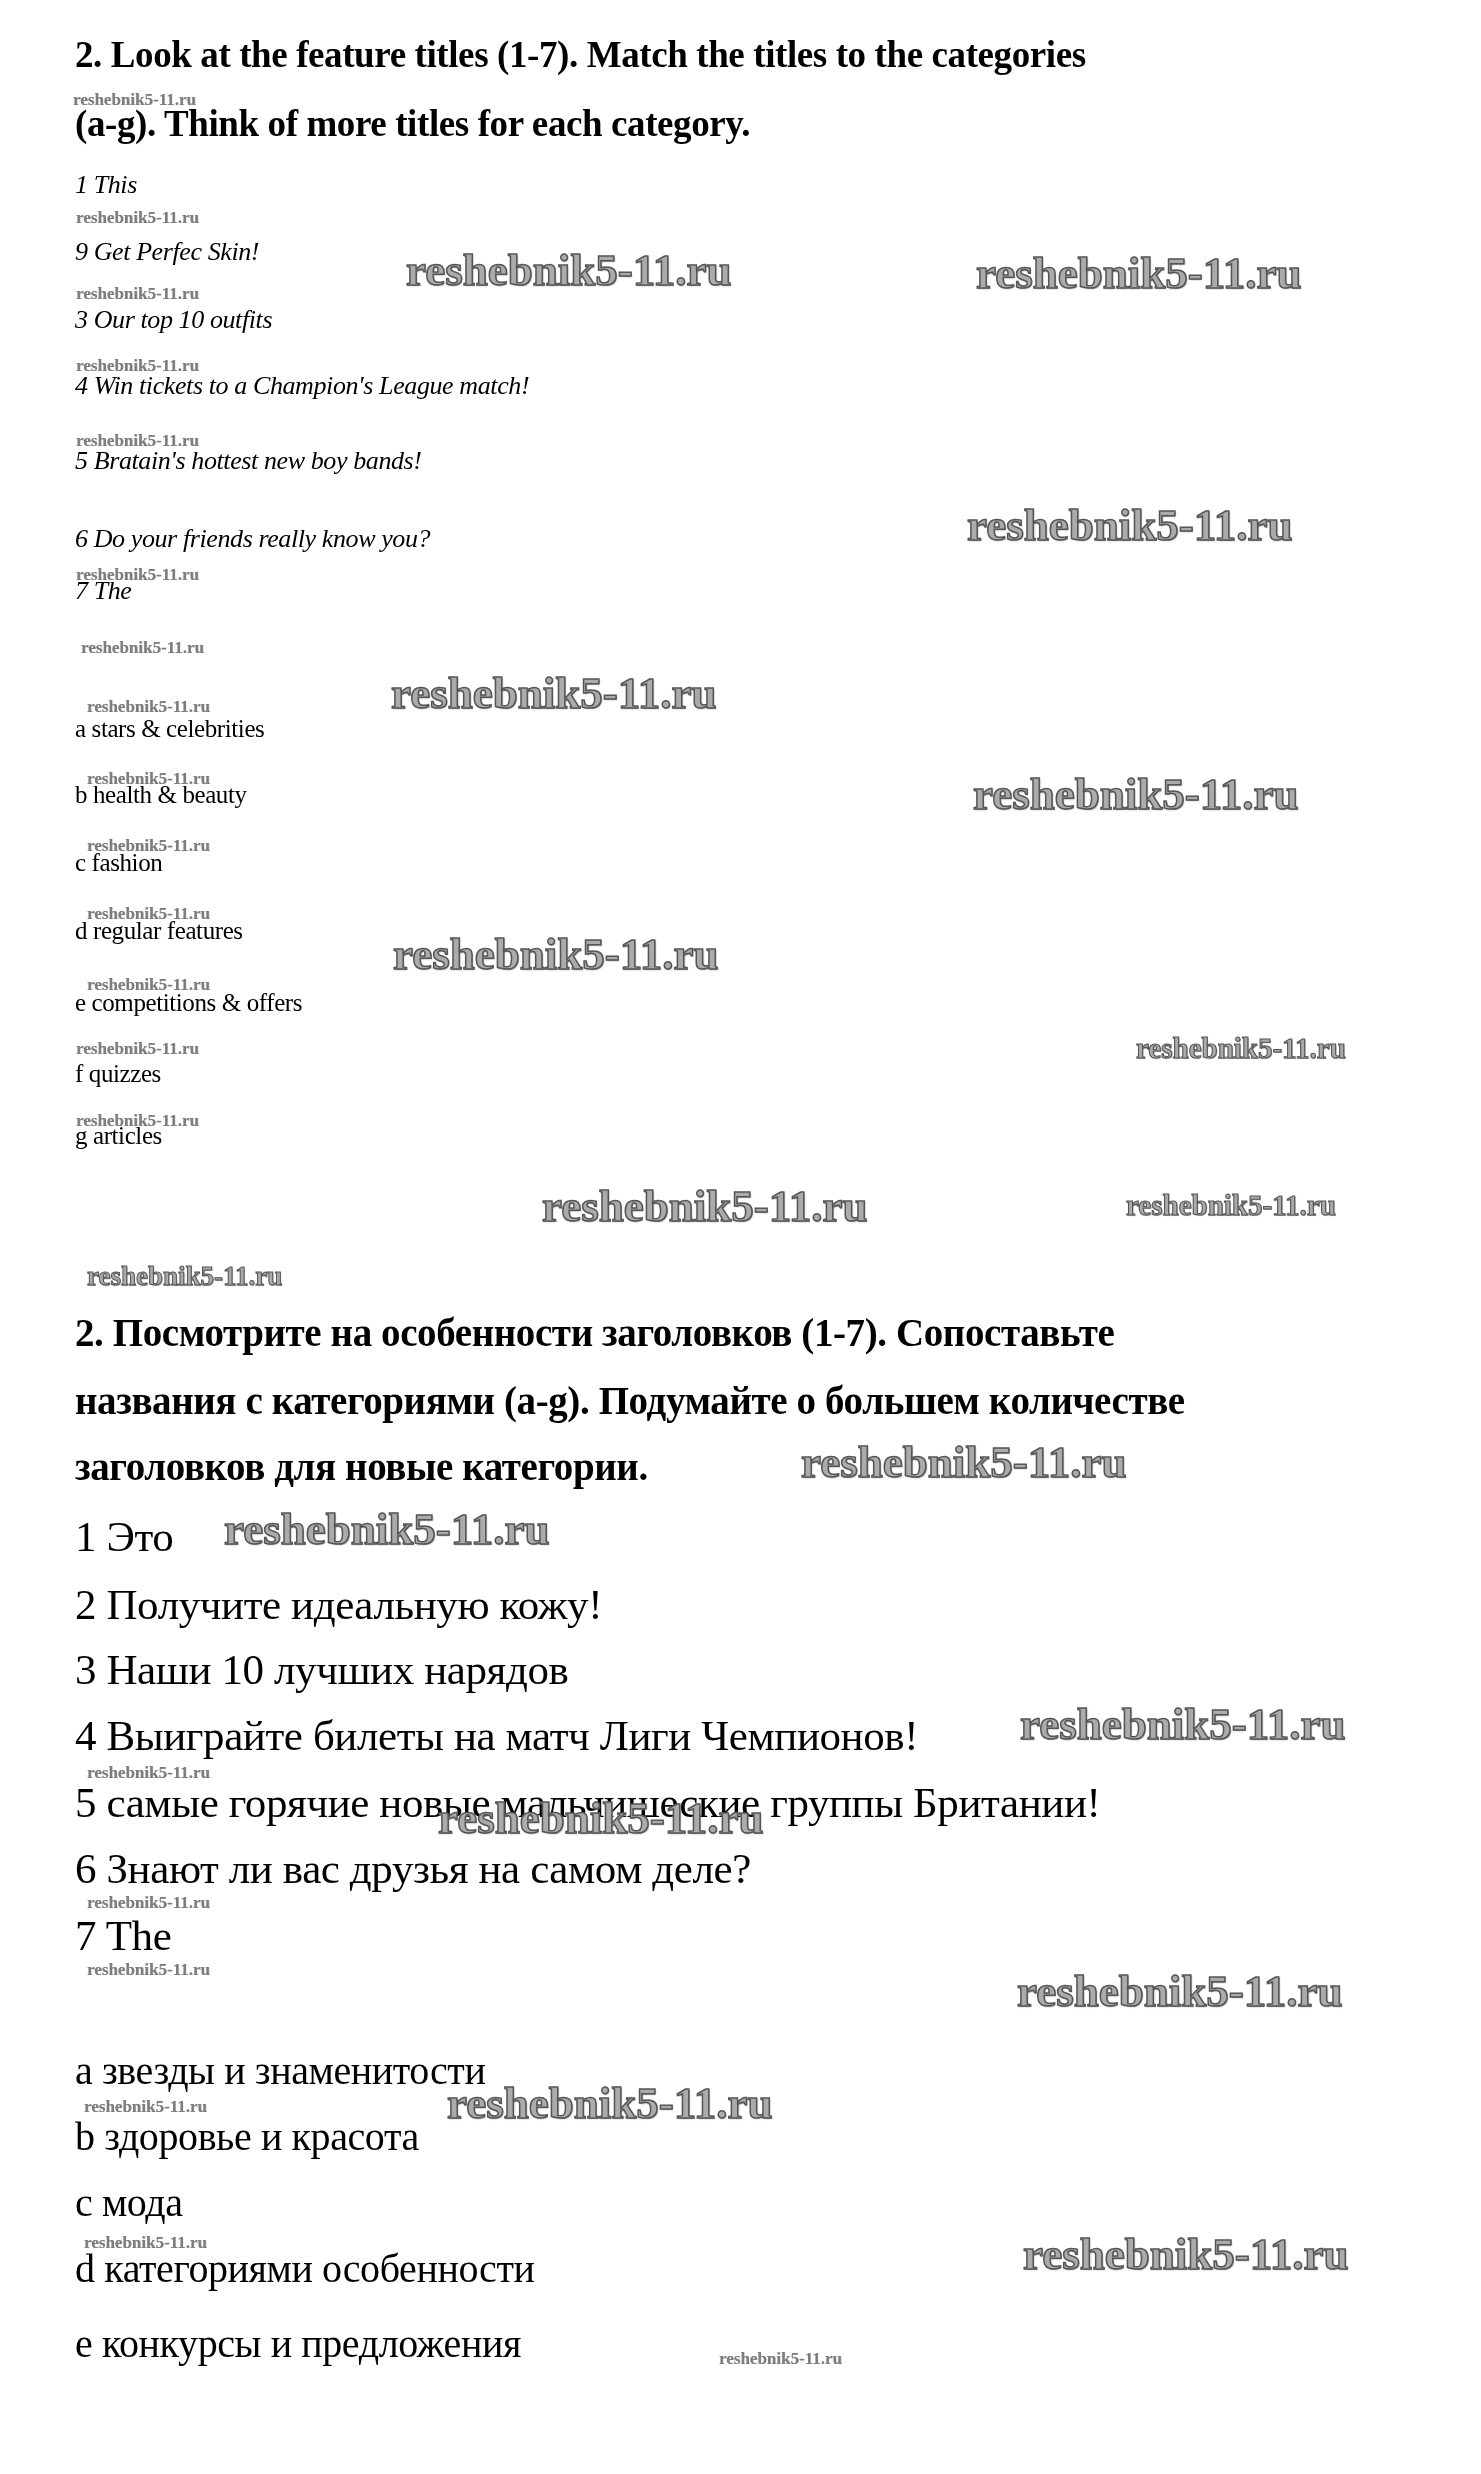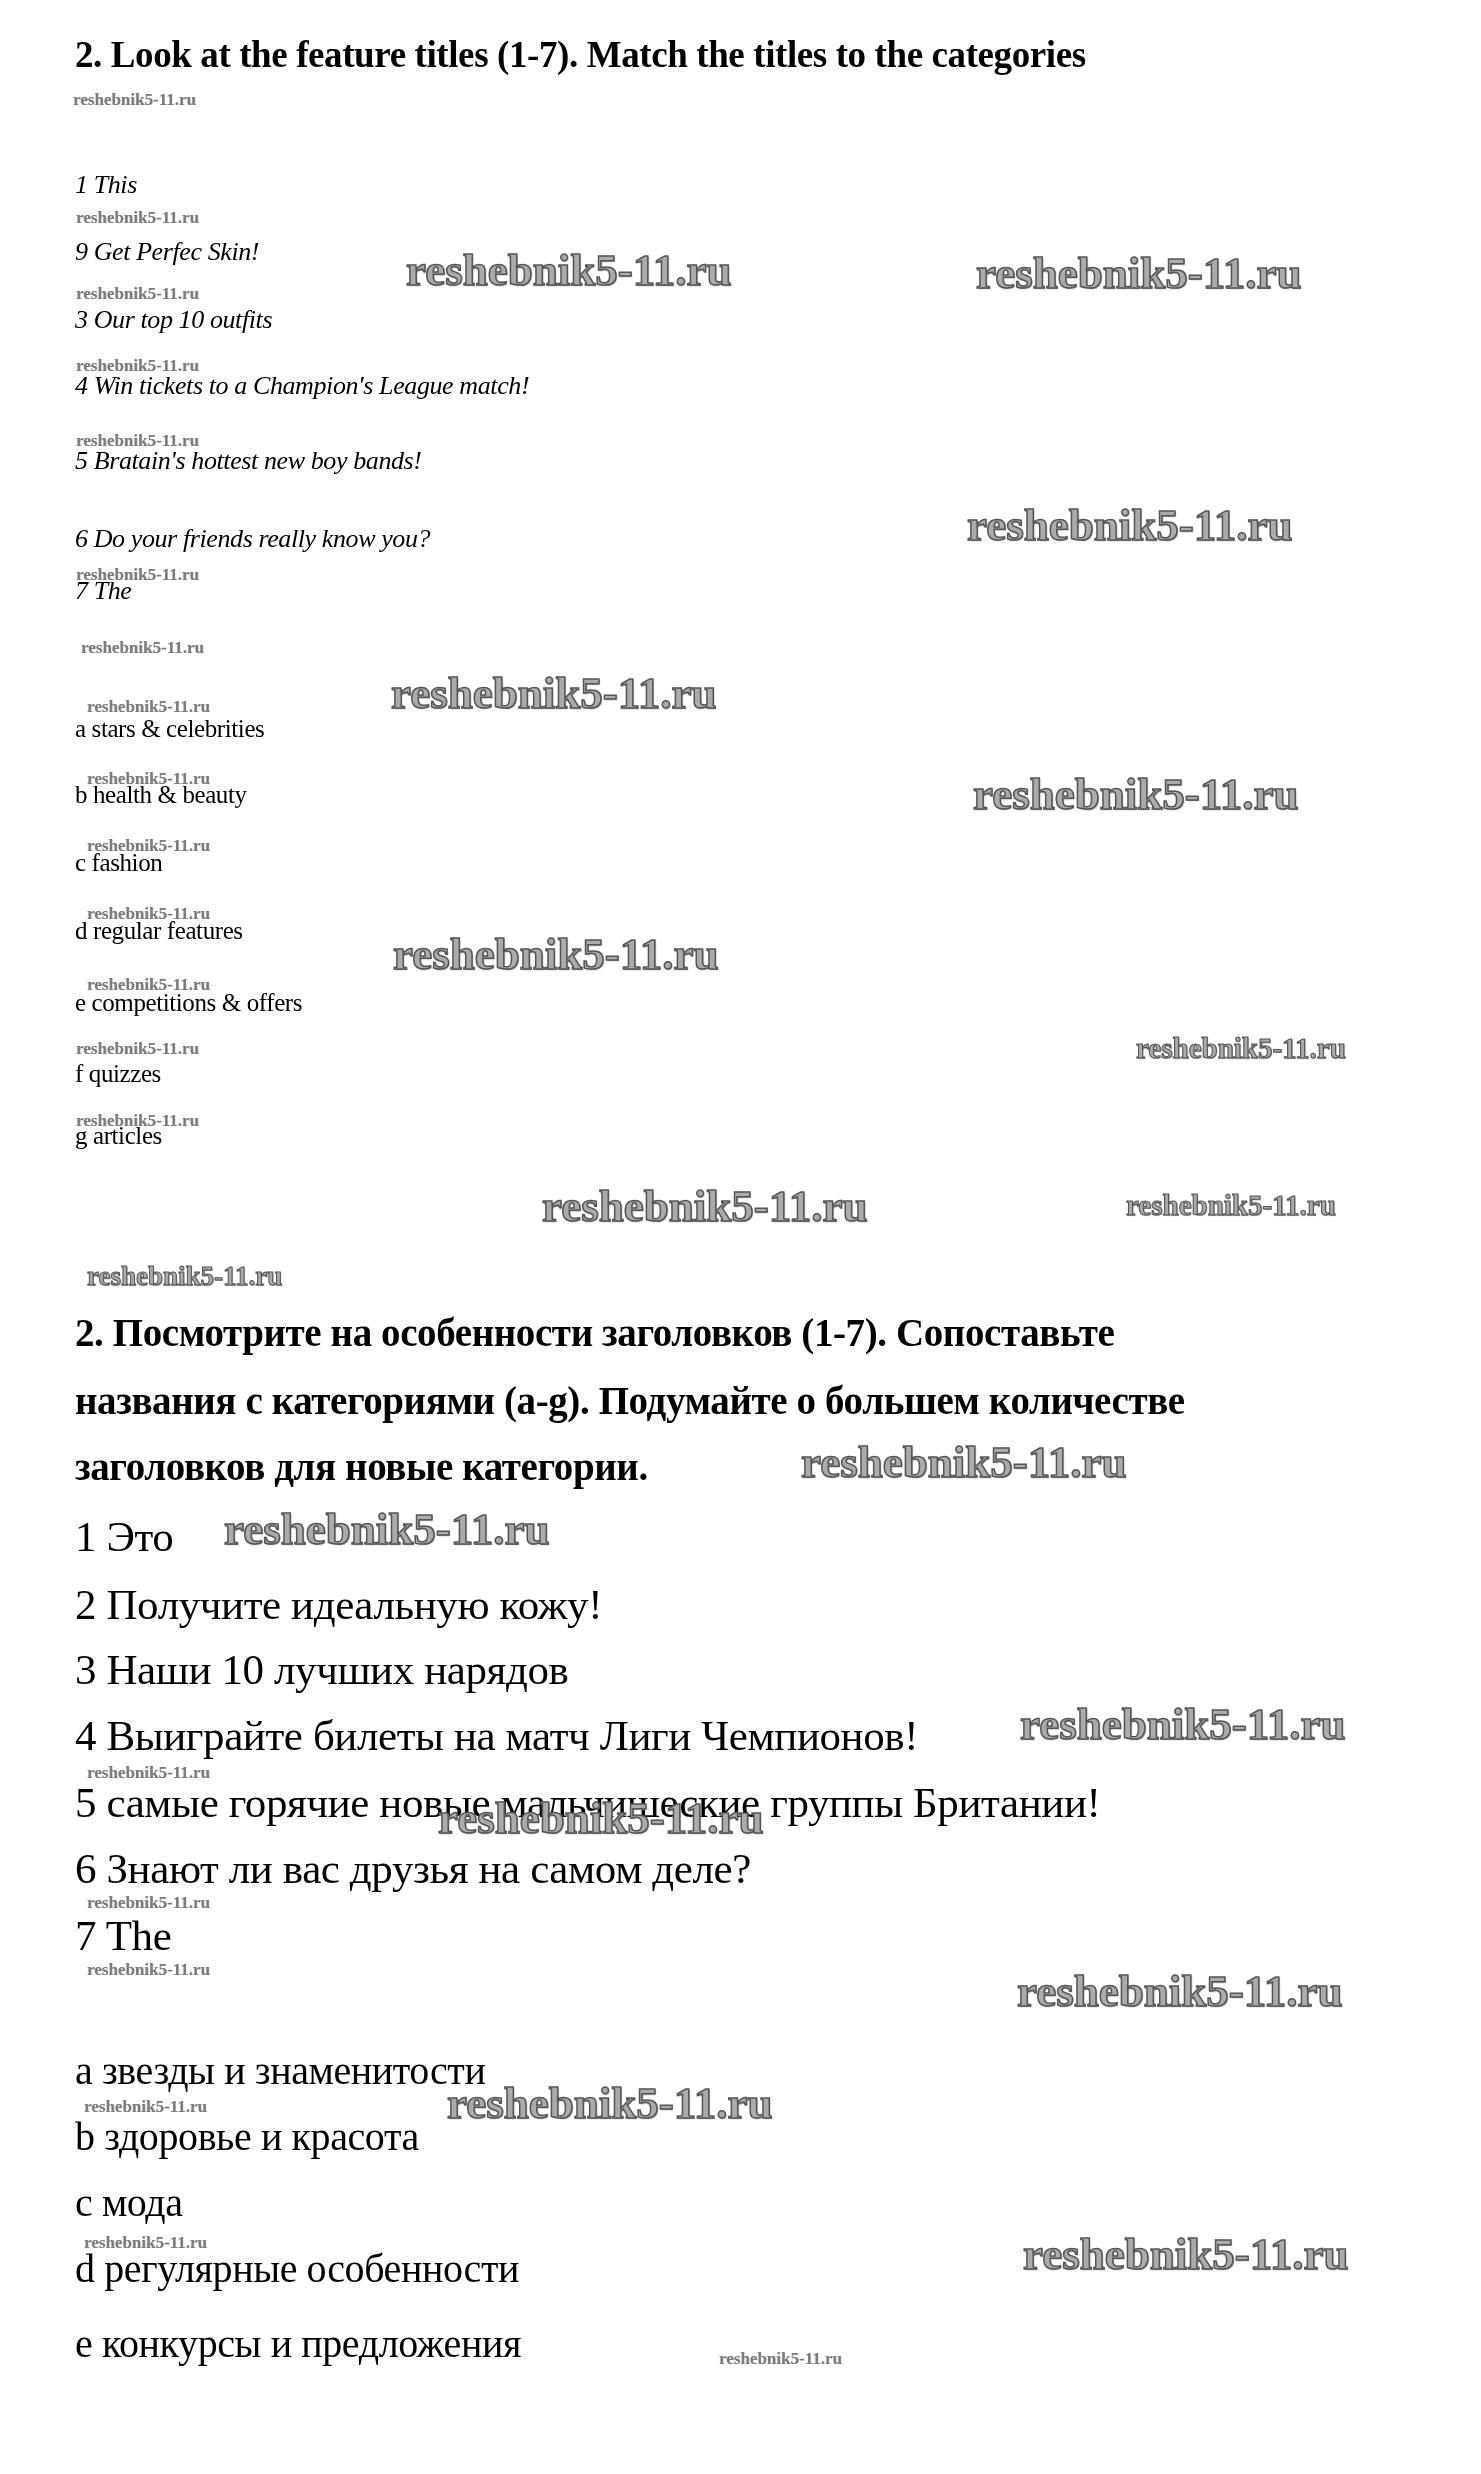--- a/index.html
+++ b/index.html
@@ -20,20 +20,21 @@
   .wm-rt{font-size:29px;color:#ababab;-webkit-text-stroke:1.1px #555;text-shadow:0.8px 0.8px 0.8px #9a9a9a;}
   .wm-md{font-size:27px;color:#ababab;-webkit-text-stroke:1px #555;text-shadow:0.8px 0.8px 0.8px #9a9a9a;}
   .wm-sm{font-size:17px;color:#7d7d7d;letter-spacing:0;text-shadow:0.4px 0.4px 0 #b5b5b5;}
 </style>
 </head>
 <body>
 
 <div class="page">
 
   <div class="line en-head" style="top:34px">2. Look at the feature titles (1-7). Match the titles to the categories</div>
+  <div class="line en-head" style="top:103px">(a-g). Think of more titles for each category.</div>
 
   <div class="line en-item" style="top:170px">1 This</div>
   <div class="line en-item" style="top:237px">9 Get Perfec Skin!</div>
   <div class="line en-item" style="top:305px">3 Our top 10 outfits</div>
   <div class="line en-item" style="top:371px">4 Win tickets to a Champion's League match!</div>
   <div class="line en-item" style="top:446px">5 Bratain's hottest new boy bands!</div>
   <div class="line en-item" style="top:524px">6 Do your friends really know you?</div>
   <div class="line en-item" style="top:576px">7 The</div>
 
   <div class="line en-cat" style="top:715px">a stars &amp; celebrities</div>
@@ -52,21 +53,21 @@
   <div class="line ru-item" style="top:1580px">2 Получите идеальную кожу!</div>
   <div class="line ru-item" style="top:1645px">3 Наши 10 лучших нарядов</div>
   <div class="line ru-item" style="top:1711px">4 Выиграйте билеты на матч Лиги Чемпионов!</div>
   <div class="line ru-item" style="top:1778px">5 самые горячие новые мальчишеские группы Британии!</div>
   <div class="line ru-item" style="top:1844px">6 Знают ли вас друзья на самом деле?</div>
   <div class="line ru-item" style="top:1911px">7 The</div>
 
   <div class="line ru-cat" style="top:2048px">a звезды и знаменитости</div>
   <div class="line ru-cat" style="top:2114px">b здоровье и красота</div>
   <div class="line ru-cat" style="top:2180px">c мода</div>
-  <div class="line ru-cat" style="top:2246px">d регулярные особенности</div>
+  <div class="line ru-cat" style="top:2246px">d категориями особенности</div>
   <div class="line ru-cat" style="top:2321px">e конкурсы и предложения</div>
 
   <span class="wm wm-xl" style="left:406px;top:248px">reshebnik5-11.ru</span>
   <span class="wm wm-xl" style="left:976px;top:251px">reshebnik5-11.ru</span>
   <span class="wm wm-xl" style="left:967px;top:503px">reshebnik5-11.ru</span>
   <span class="wm wm-xl" style="left:391px;top:671px">reshebnik5-11.ru</span>
   <span class="wm wm-xl" style="left:973px;top:772px">reshebnik5-11.ru</span>
   <span class="wm wm-xl" style="left:393px;top:932px">reshebnik5-11.ru</span>
   <span class="wm wm-xl" style="left:542px;top:1184px">reshebnik5-11.ru</span>
   <span class="wm wm-xl" style="left:801px;top:1440px">reshebnik5-11.ru</span>

